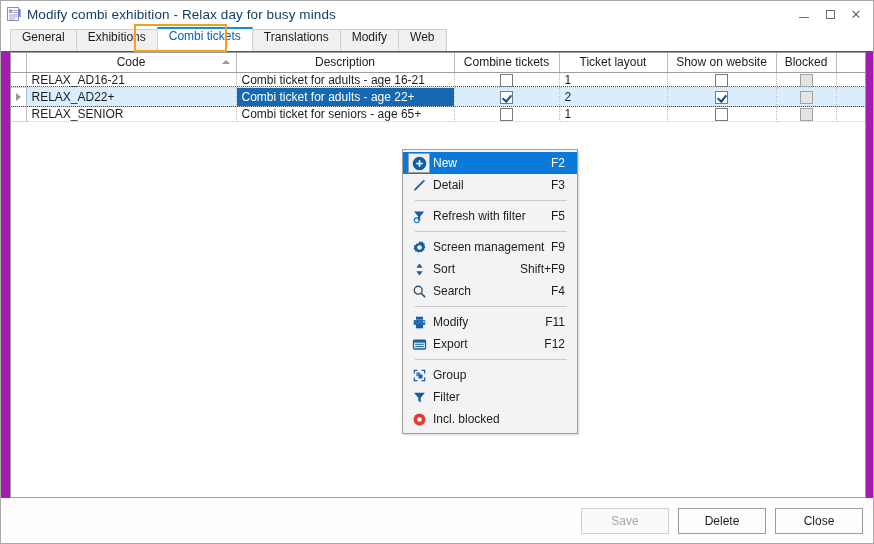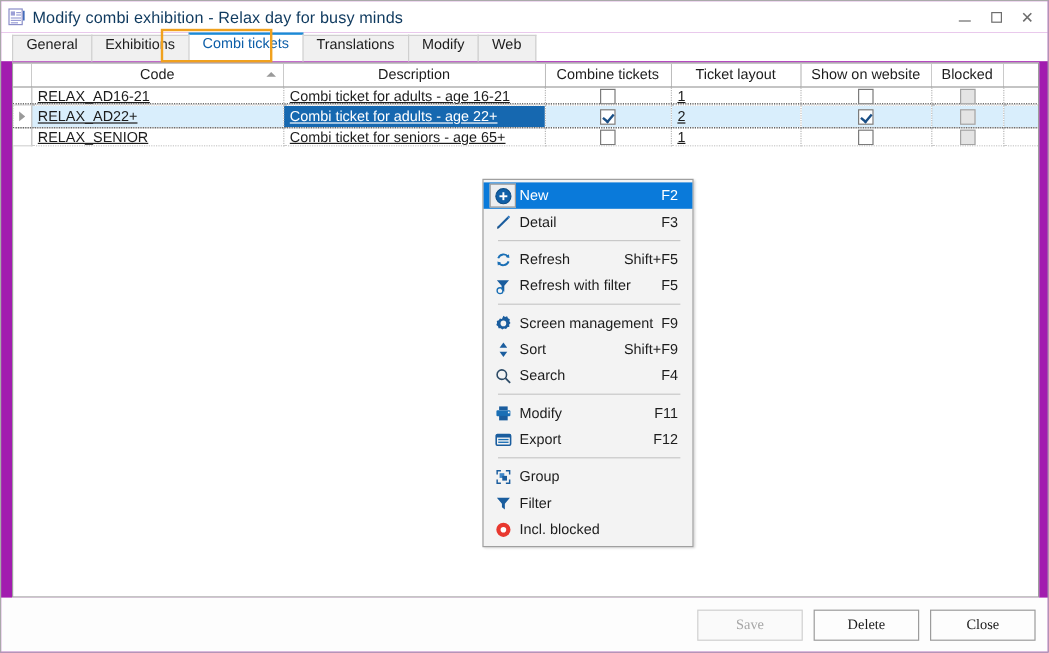--- a/index.html
+++ b/index.html
@@ -139,21 +139,20 @@
     border-right: 1px solid #bdbdbd;
   }
   table.grid td {
     height: 14px;
     border-right: 1px dotted #b6b6b6;
     border-bottom: 1px dotted #c9c9c9;
     padding: 0 5px;
     white-space: nowrap;
     overflow: hidden;
     cursor: default;
-    text-decoration: underline;
   }
   table.grid td.rowhdr {
     width: 15px;
     padding: 0;
     text-align: center;
     border-right: 1px solid #bdbdbd;
     border-bottom: 1px solid #d4d4d4;
     background: #ffffff;
     color: #8a8a8a;
     font-size: 8px;
@@ -272,21 +271,21 @@
     justify-content: flex-end;
     padding-right: 10px;
     gap: 9px;
     background: #fdfdfd;
   }
   .btn {
     width: 88px; height: 26px;
     background: #fdfdfd;
     border: 1px solid #9c9c9c;
     font-size: 12px;
-    font-family: Liberation Serif, serif;
+    font-family: Liberation Sans, sans-serif;
     color: #1c1c1c;
     display:flex;align-items:center;justify-content:center;
     cursor: default;
   }
   .btn.disabled {
     color: #a6a6a6;
     border-color: #d0d0d0;
     background: #fafafa;
   }
 
@@ -462,32 +461,20 @@
           <path d="M11.6 2.7 L13.0 4.1 L14.0 3.1 L12.6 1.7 Z" fill="#2a77c4"></path>
           <path d="M2.5 13.4 L2.9 11.5 L4.2 12.9 Z" fill="#274c73"></path>
         </svg>
       </span>
       <span class="lbl">Detail</span>
       <span class="acc">F3</span>
     </div>
 
     <div class="msep"></div>
 
-    <div class="mi">
-      <span class="ico">
-        <svg width="15" height="15" viewBox="0 0 16 16">
-          <path d="M12.4 5.6 A5 5 0 0 0 3.4 6.6" fill="none" stroke="#1a6fb5" stroke-width="1.7"></path>
-          <path d="M3.6 10.4 A5 5 0 0 0 12.6 9.4" fill="none" stroke="#1a6fb5" stroke-width="1.7"></path>
-          <path d="M12.9 3.0 L13.3 6.4 L10.0 5.4 Z" fill="#1a6fb5"></path>
-          <path d="M3.1 13.0 L2.7 9.6 L6.0 10.6 Z" fill="#1a6fb5"></path>
-        </svg>
-      </span>
-      <span class="lbl">Refresh</span>
-      <span class="acc">Shift+F5</span>
-    </div>
 
     <div class="mi">
       <span class="ico">
         <svg width="15" height="15" viewBox="0 0 16 16">
           <path d="M2.2 2.6 L13.0 2.6 L8.8 7.6 L8.8 13.0 L6.4 11.2 L6.4 7.6 Z" fill="#1a5d9e"></path>
           <circle cx="5.0" cy="12.0" r="2.6" fill="none" stroke="#1a6fb5" stroke-width="1.2"></circle>
         </svg>
       </span>
       <span class="lbl">Refresh with filter</span>
       <span class="acc">F5</span>

